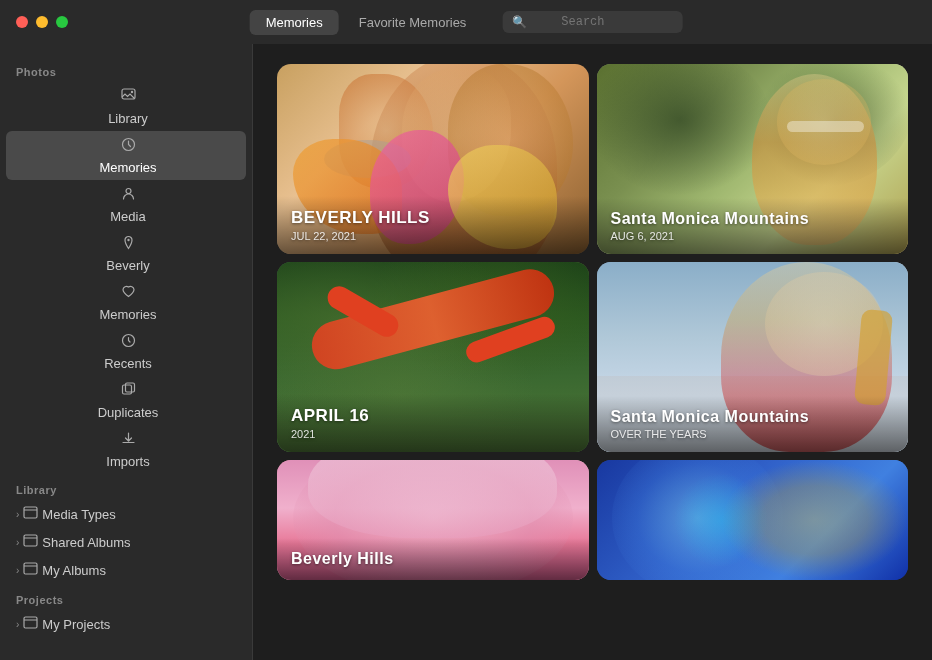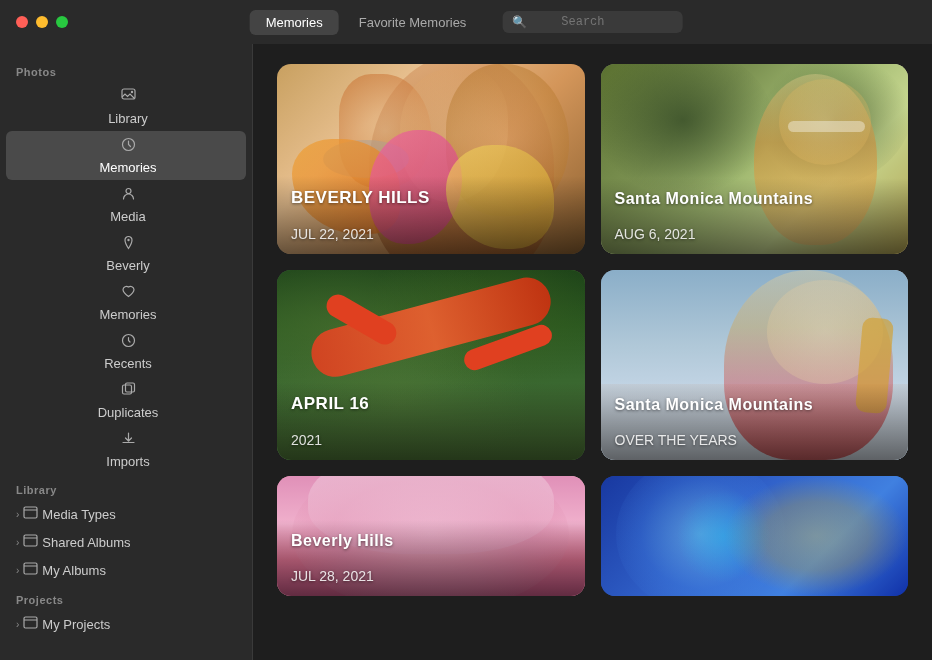--- a/index.html
+++ b/index.html
@@ -169,21 +169,21 @@
     .content {
       flex: 1;
       background: #1e1e1e;
       overflow-y: auto;
       padding: 20px 24px;
     }
 
     .memories-grid {
       display: grid;
       grid-template-columns: 1fr 1fr;
-      gap: 16px;
+      gap: 8px;
     }
 
     .memory-card {
       border-radius: 14px;
       overflow: hidden;
       position: relative;
       cursor: pointer;
       height: 190px;
     }
 
@@ -200,24 +200,24 @@
     .memory-title {
       font-size: 17px;
       font-weight: 800;
       text-transform: uppercase;
       letter-spacing: 0.5px;
       line-height: 1.15;
       text-shadow: 0 1px 3px rgba(0,0,0,0.5);
     }
 
     .memory-date {
-      font-size: 14px;
+      font-size: 11px;
       font-weight: 400;
       color: rgba(255,255,255,0.85);
-      margin-top: 18px;
+      margin-top: 2px;
       text-transform: uppercase;
       text-shadow: 0 1px 3px rgba(0,0,0,0.5);
     }
 
     
     .card-bg-1 {
       background: linear-gradient(135deg, #c8a060 0%, #e8c090 30%, #d4965a 60%, #8b6030 100%);
     }
     .card-bg-2 {
       background: linear-gradient(135deg, #7a9060 0%, #a0b878 30%, #c8d4a0 60%, #d4b870 100%);
@@ -496,21 +496,20 @@
         <div class="card-content card-bg-5">
           <div style="position:absolute;top:0;left:0;right:0;bottom:0;overflow:hidden;">
             <div style="position:absolute;top:0;left:0;right:0;bottom:0;background:linear-gradient(180deg,#e090b8 0%,#f0b0cc 40%,#e87898 70%,#d86090 100%);"></div>
 
             <div style="position:absolute;top:-20px;left:5%;width:90%;height:130%;background:radial-gradient(ellipse,#f0c8d890 0%,#e090b090 50%,transparent 80%);border-radius:50%;"></div>
             <div style="position:absolute;top:-30px;left:10%;width:80%;height:90%;background:linear-gradient(180deg,#f0d0e0aa,#e8a0c080);border-radius:60% 60% 50% 50%;"></div>
           </div>
         </div>
         <div class="memory-card-overlay">
           <div class="memory-title" style="text-transform:none;font-size:16px;">Beverly Hills</div>
-          <div class="memory-date">JUL 28, 2021</div>
         </div>
       </div>
 
       <div class="memory-card partial-card">
         <div class="card-content card-bg-6">
           <div style="position:absolute;top:0;left:0;right:0;bottom:0;overflow:hidden;">
             <div style="position:absolute;top:0;left:0;right:0;bottom:0;background:linear-gradient(135deg,#1838a0 0%,#3060c8 40%,#4080e0 70%,#1030a8 100%);"></div>
 
             <div style="position:absolute;top:-20px;left:5%;width:55%;height:130%;background:radial-gradient(ellipse,#80d0f080 0%,#4080e050 50%,transparent 80%);border-radius:50%;"></div>
             <div style="position:absolute;top:0;right:0%;width:60%;height:100%;background:radial-gradient(ellipse,#e0c04060 0%,#c0a03050 40%,transparent 70%);border-radius:50%;"></div>

